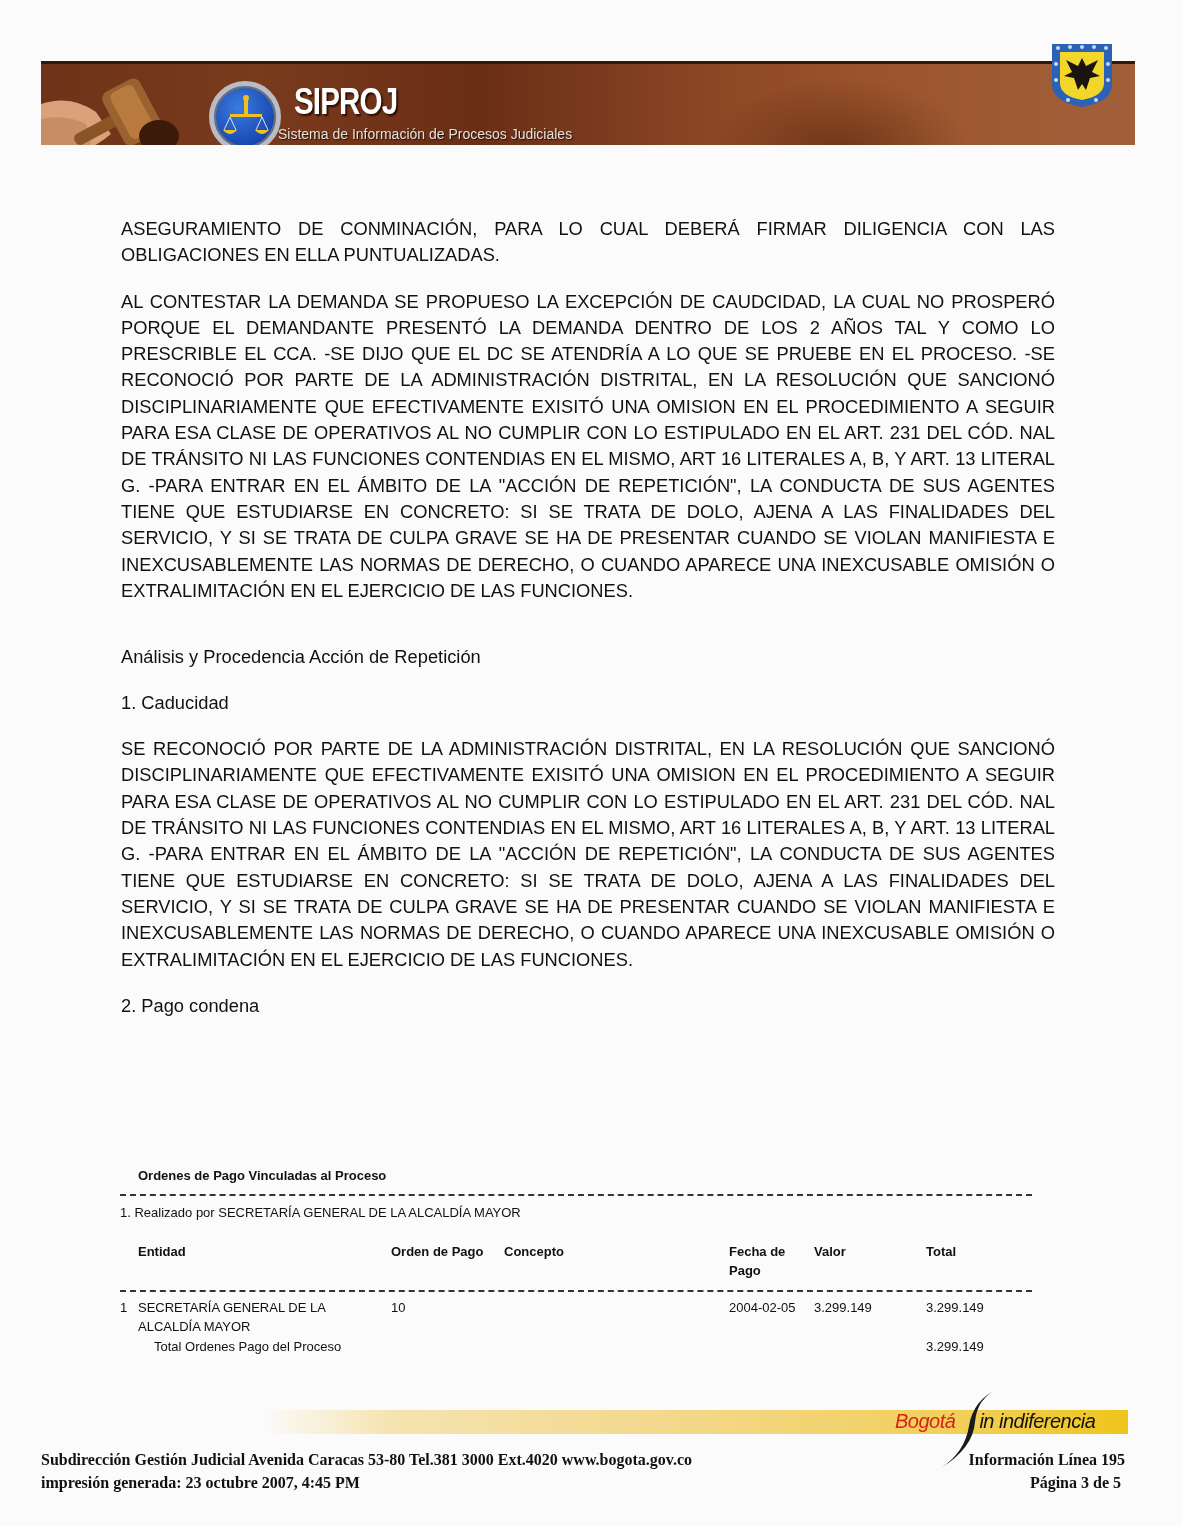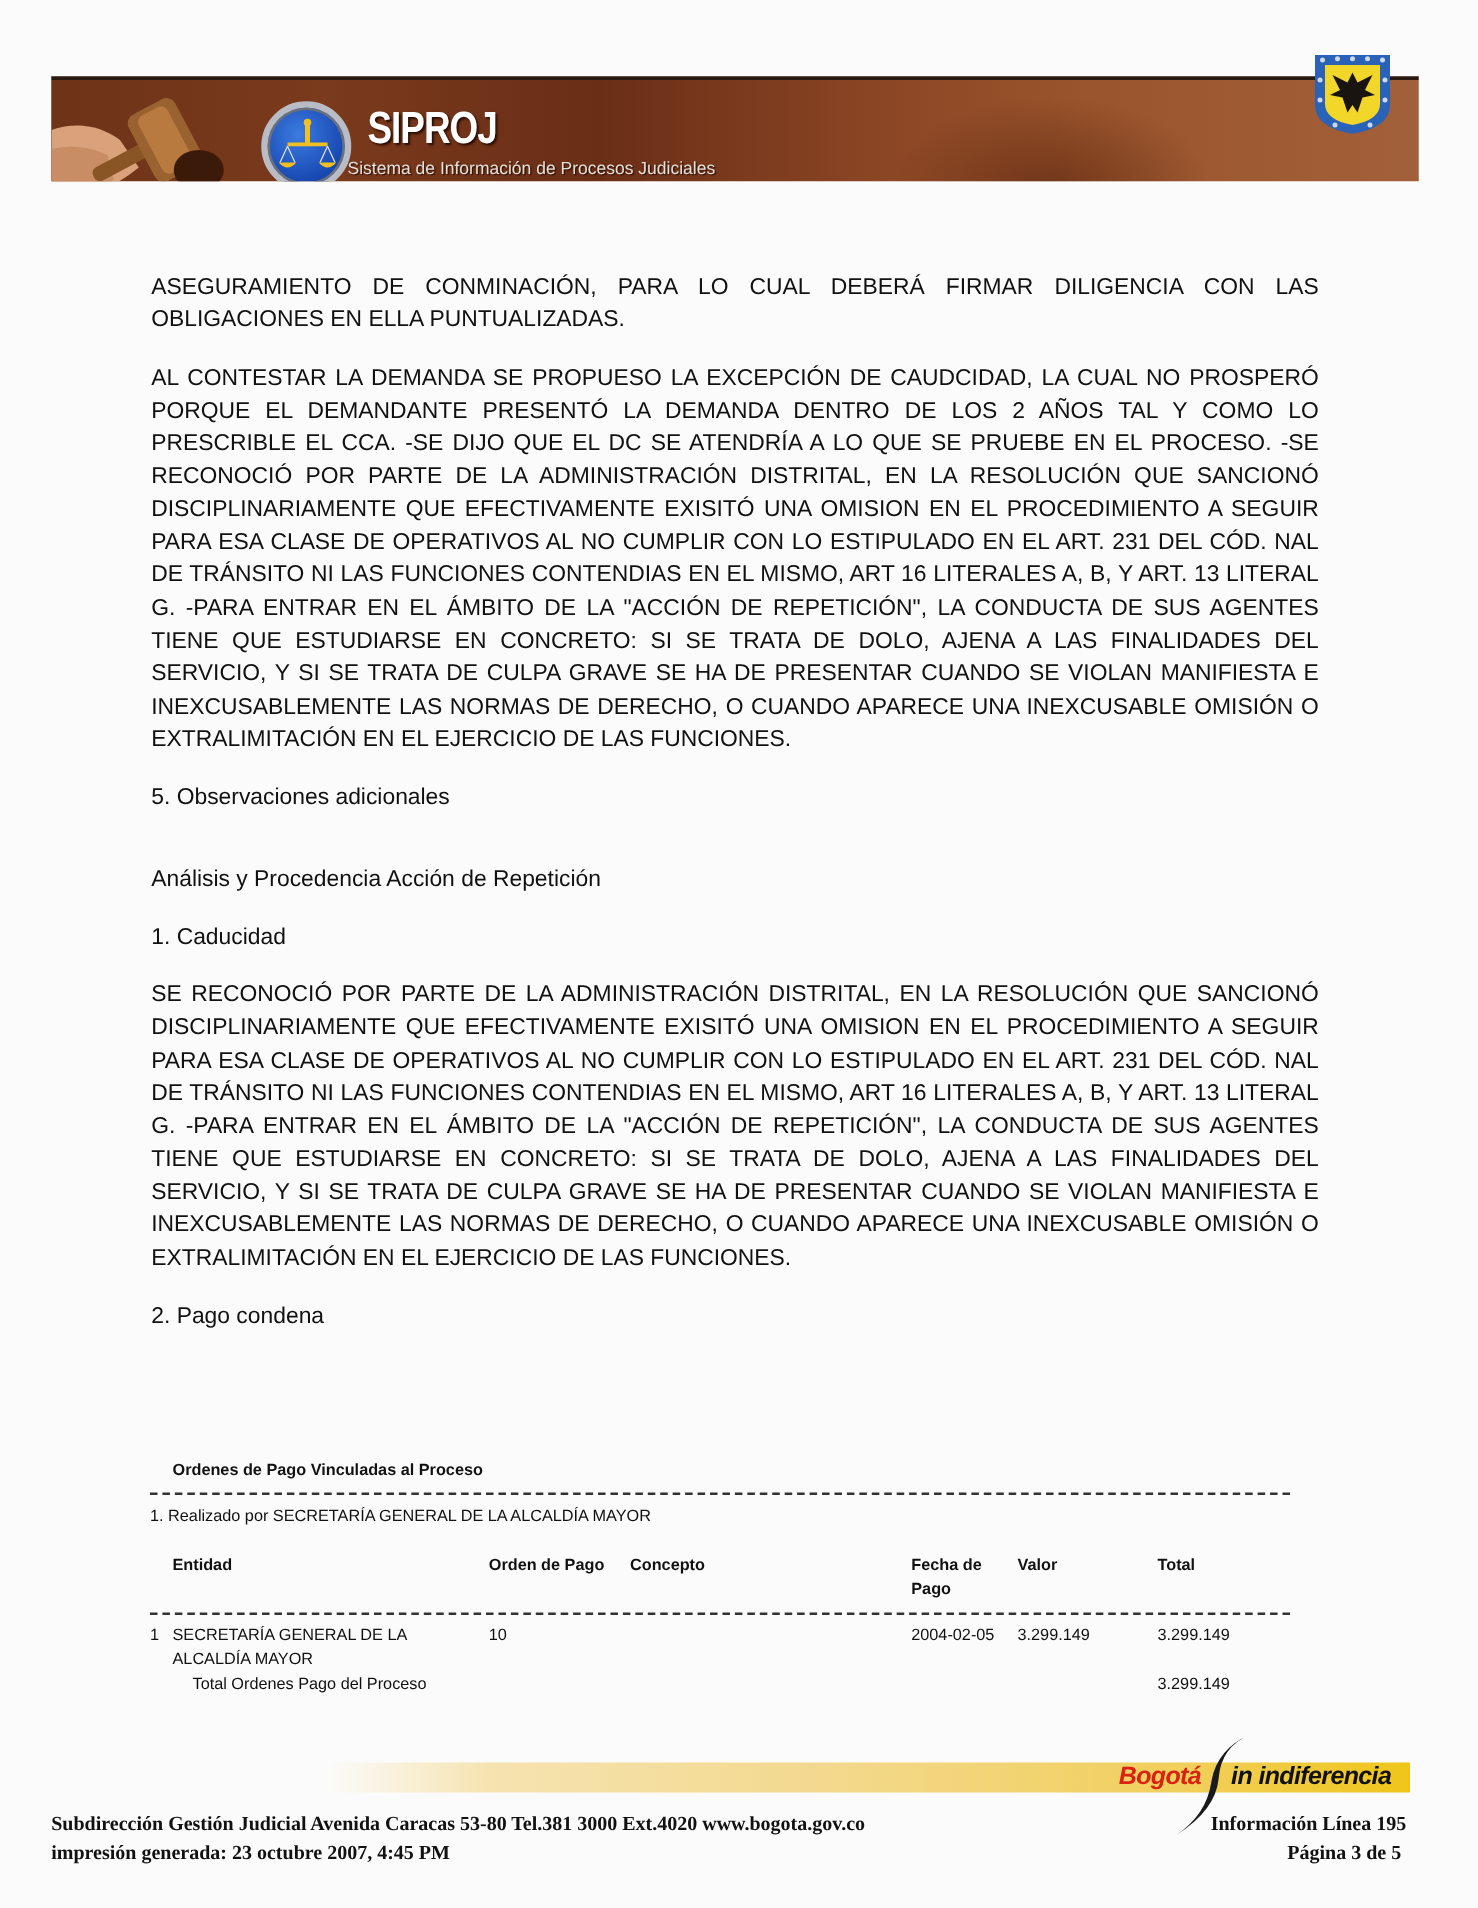--- a/index.html
+++ b/index.html
@@ -22,21 +22,21 @@
 
   
   .pay { position:absolute; left:120px; top:1166px; width:912px; font-size:13px; }
   .pay .title { position:absolute; left:18px; top:0; font-weight:bold; }
   .dash { position:absolute; left:0; width:912px; height:0; border-top:2px dashed #333; }
   .cell { position:absolute; line-height:19px; }
   .bold { font-weight:bold; }
 
   
   .footband { position:absolute; left:262px; top:1410px; width:866px; height:24px; background:linear-gradient(90deg,rgba(248,228,170,0) 0%,#f5e3b0 15%,#f3d98f 45%,#f1cf5a 80%,#efc51a 100%); }
-  .slogan { position:absolute; left:895px; top:1410px; font-weight:bold; font-style:italic; font-size:20px; letter-spacing:-.5px; white-space:nowrap; }
+  .slogan { position:absolute; left:895px; top:1410px; font-weight:normal; font-style:italic; font-size:20px; letter-spacing:-.5px; white-space:nowrap; }
   .slogan .b { color:#d82214; }
   .slogan .s { color:#111; margin-left:24px; }
   .swoosh { position:absolute; left:935px; top:1386px; }
   .foot { position:absolute; font-family:"Liberation Serif", serif; font-weight:bold; font-size:16px; color:#111;margin-top:12px; }
 </style>
 </head>
 <body>
 
 <div class="banner">
   <div class="shade"></div>
@@ -76,21 +76,20 @@
       <circle cx="6" cy="40" r="2"></circle>
       <circle cx="58" cy="40" r="2"></circle>
       <circle cx="18" cy="60" r="2"></circle>
       <circle cx="46" cy="60" r="2"></circle>
     </g>
 </svg>
 
 <div class="content">
   <p class="para">ASEGURAMIENTO DE CONMINACIÓN, PARA LO CUAL DEBERÁ FIRMAR DILIGENCIA CON LAS OBLIGACIONES EN ELLA PUNTUALIZADAS.</p>
   <p class="para" style="margin-top:20px">AL CONTESTAR LA DEMANDA SE PROPUESO LA EXCEPCIÓN DE CAUDCIDAD, LA CUAL NO PROSPERÓ PORQUE EL DEMANDANTE PRESENTÓ LA DEMANDA DENTRO DE LOS 2 AÑOS TAL Y COMO LO PRESCRIBLE EL CCA. -SE DIJO QUE EL DC SE ATENDRÍA A LO QUE SE PRUEBE EN EL PROCESO. -SE RECONOCIÓ POR PARTE DE LA ADMINISTRACIÓN DISTRITAL, EN LA RESOLUCIÓN QUE SANCIONÓ DISCIPLINARIAMENTE QUE EFECTIVAMENTE EXISITÓ UNA OMISION EN EL PROCEDIMIENTO A SEGUIR PARA ESA CLASE DE OPERATIVOS AL NO CUMPLIR CON LO ESTIPULADO EN EL ART. 231 DEL CÓD. NAL DE TRÁNSITO NI LAS FUNCIONES CONTENDIAS EN EL MISMO, ART 16 LITERALES A, B, Y ART. 13 LITERAL G. -PARA ENTRAR EN EL ÁMBITO DE LA "ACCIÓN DE REPETICIÓN", LA CONDUCTA DE SUS AGENTES TIENE QUE ESTUDIARSE EN CONCRETO: SI SE TRATA DE DOLO, AJENA A LAS FINALIDADES DEL SERVICIO, Y SI SE TRATA DE CULPA GRAVE SE HA DE PRESENTAR CUANDO SE VIOLAN MANIFIESTA E INEXCUSABLEMENTE LAS NORMAS DE DERECHO, O CUANDO APARECE UNA INEXCUSABLE OMISIÓN O EXTRALIMITACIÓN EN EL EJERCICIO DE LAS FUNCIONES.</p>
-  <p class="heading" style="margin-top:20px">5. Observaciones adicionales</p>
   <p class="heading" style="margin-top:40px">Análisis y Procedencia Acción de Repetición</p>
   <p class="heading" style="margin-top:20px">1. Caducidad</p>
   <p class="para" style="margin-top:20px">SE RECONOCIÓ POR PARTE DE LA ADMINISTRACIÓN DISTRITAL, EN LA RESOLUCIÓN QUE SANCIONÓ DISCIPLINARIAMENTE QUE EFECTIVAMENTE EXISITÓ UNA OMISION EN EL PROCEDIMIENTO A SEGUIR PARA ESA CLASE DE OPERATIVOS AL NO CUMPLIR CON LO ESTIPULADO EN EL ART. 231 DEL CÓD. NAL DE TRÁNSITO NI LAS FUNCIONES CONTENDIAS EN EL MISMO, ART 16 LITERALES A, B, Y ART. 13 LITERAL G. -PARA ENTRAR EN EL ÁMBITO DE LA "ACCIÓN DE REPETICIÓN", LA CONDUCTA DE SUS AGENTES TIENE QUE ESTUDIARSE EN CONCRETO: SI SE TRATA DE DOLO, AJENA A LAS FINALIDADES DEL SERVICIO, Y SI SE TRATA DE CULPA GRAVE SE HA DE PRESENTAR CUANDO SE VIOLAN MANIFIESTA E INEXCUSABLEMENTE LAS NORMAS DE DERECHO, O CUANDO APARECE UNA INEXCUSABLE OMISIÓN O EXTRALIMITACIÓN EN EL EJERCICIO DE LAS FUNCIONES.</p>
   <p class="heading" style="margin-top:20px">2. Pago condena</p>
 </div>
 
 <div class="pay">
   <div class="title cell" style="top:0">Ordenes de Pago Vinculadas al Proceso</div>
   <div class="dash" style="top:28px"></div>
   <div class="cell" style="left:0; top:37px">1. Realizado por SECRETARÍA GENERAL DE LA ALCALDÍA MAYOR</div>

